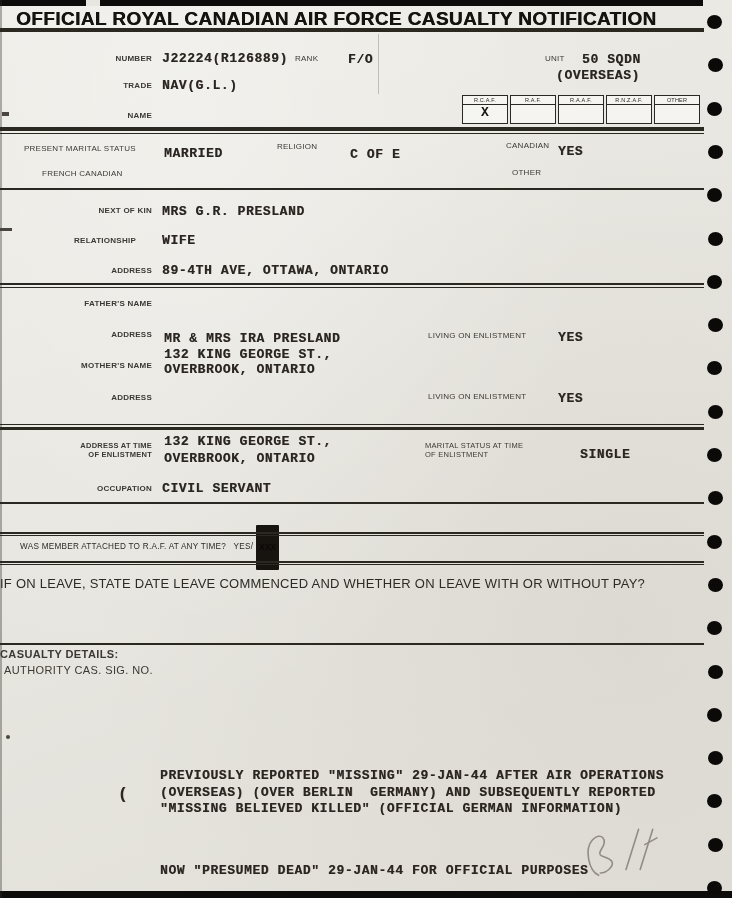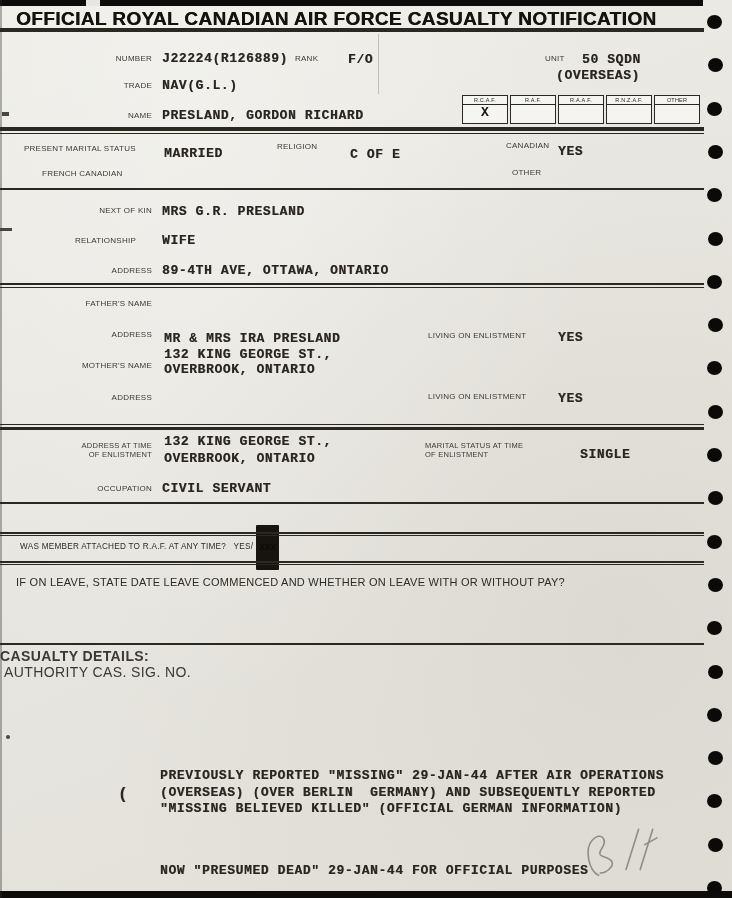--- a/index.html
+++ b/index.html
@@ -14,21 +14,21 @@
   .title{
     position:absolute;left:16px;top:8px;width:692px;white-space:pre;
     font:bold 19px "Liberation Sans",sans-serif;letter-spacing:0.4px;color:#15130e;
     text-shadow:0.4px 0 0 #15130e;
   }
   .label{
     position:absolute;font:8px "Liberation Sans",sans-serif;color:#3c3833;
     letter-spacing:0.25px;white-space:pre;
   }
   .label.sm{font-size:7.5px;line-height:9px;}
-  .label.lg{font-size:14px;letter-spacing:0.4px;}
+  .label.lg{font-size:11px;letter-spacing:0.4px;}
   .label.b{font-weight:bold;}
   .typed{
     position:absolute;font:bold 13px "Liberation Mono","DejaVu Sans Mono",monospace;
     color:#2a2520;letter-spacing:0.6px;white-space:pre;line-height:15.5px;
     text-shadow:0.4px 0.4px 0.6px rgba(42,37,32,0.55);
   }
   .typed.big{font-size:16px;}
   .rule{position:absolute;background:#2b2822;}
   .bar{position:absolute;background:#0d0c0a;}
   .hole{position:absolute;width:15px;height:14px;border-radius:50%;background:#0b0a09;}
@@ -43,21 +43,21 @@
   }
   .cb-mark{
     display:block;text-align:center;font:bold 13px "Liberation Mono",monospace;color:#15120d;
   }
   .struck{
     display:inline-block;background:#17140f;color:#0b0906;padding:18px 3px;margin-left:3px;
     transform:translateY(1px);border-radius:1px;font-weight:bold;
   }
   .crease{position:absolute;background:rgba(60,55,50,0.25);}
   .smudge{position:absolute;background:#4a463f;}
-  .right{text-align:right;}
+  .right{text-align:right;font-weight:bold;}
   .center{}
 </style>
 </head>
 <body>
 
 <div class="page">
 
   <div class="bar" style="left:0;top:0;width:703px;height:6px"></div>
   <div class="bar" style="left:86px;top:0;width:14px;height:6px;background:#e8e6e0"></div>
   <div class="bar" style="left:0;top:891px;width:732px;height:7px"></div>
@@ -73,21 +73,20 @@
   <div class="label right" style="left:60px;top:54px;width:92px">NUMBER</div>
   <div class="typed" style="left:162px;top:51px">J22224(R126889)</div>
   <div class="label" style="left:295px;top:54px">RANK</div>
   <div class="typed" style="left:348px;top:52px">F/O</div>
   <div class="label" style="left:545px;top:54px">UNIT</div>
   <div class="typed" style="left:582px;top:52px">50 SQDN</div>
   <div class="typed" style="left:556px;top:68px">(OVERSEAS)</div>
   <div class="label right" style="left:60px;top:81px;width:92px">TRADE</div>
   <div class="typed" style="left:162px;top:78px">NAV(G.L.)</div>
   <div class="label right" style="left:60px;top:111px;width:92px">NAME</div>
-  <div class="typed" style="left:162px;top:108px">PRESLAND, GORDON RICHARD</div>
 
   <div class="cb" style="left:462px;top:95px">
     <span class="cb-label">R.C.A.F.</span>
     <span class="cb-mark">X</span>
   </div>
   <div class="cb" style="left:510px;top:95px">
     <span class="cb-label">R.A.F.</span>
     <span class="cb-mark"></span>
   </div>
   <div class="cb" style="left:558px;top:95px">
@@ -158,21 +157,21 @@
     <span>WAS MEMBER ATTACHED TO R.A.F. AT ANY TIME?   YES/</span><span class="struck">XXX</span>
   </div>
 
   <div class="rule" style="left:0;top:532px;width:704px;height:2px"></div>
   <div class="rule" style="left:0;top:535px;width:704px;height:1px"></div>
 
 
   <div class="rule" style="left:0;top:561px;width:704px;height:2px"></div>
   <div class="rule" style="left:0;top:564px;width:704px;height:1px"></div>
 
-  <div class="label center" style="left:16px;top:576px;width:704px;font-size:11px;color:#2e2b26">IF ON LEAVE, STATE DATE LEAVE COMMENCED AND WHETHER ON LEAVE WITH OR WITHOUT PAY?</div>
+  <div class="label center" style="left:0;top:576px;width:704px;font-size:13px;color:#2e2b26">IF ON LEAVE, STATE DATE LEAVE COMMENCED AND WHETHER ON LEAVE WITH OR WITHOUT PAY?</div>
 
   <div class="rule" style="left:0;top:643px;width:704px;height:2px"></div>
 
   <div class="label lg b center" style="left:0;top:648px;width:704px">CASUALTY DETAILS:</div>
   <div class="label lg" style="left:4px;top:664px">AUTHORITY CAS. SIG. NO.</div>
 
   <div class="typed big" style="left:118px;top:788px">(</div>
   <div class="typed" style="left:160px;top:768px">PREVIOUSLY REPORTED "MISSING" 29-JAN-44 AFTER AIR OPERATIONS</div>
   <div class="typed" style="left:160px;top:785px">(OVERSEAS) (OVER BERLIN  GERMANY) AND SUBSEQUENTLY REPORTED</div>
   <div class="typed" style="left:160px;top:801px">"MISSING BELIEVED KILLED" (OFFICIAL GERMAN INFORMATION)</div>

